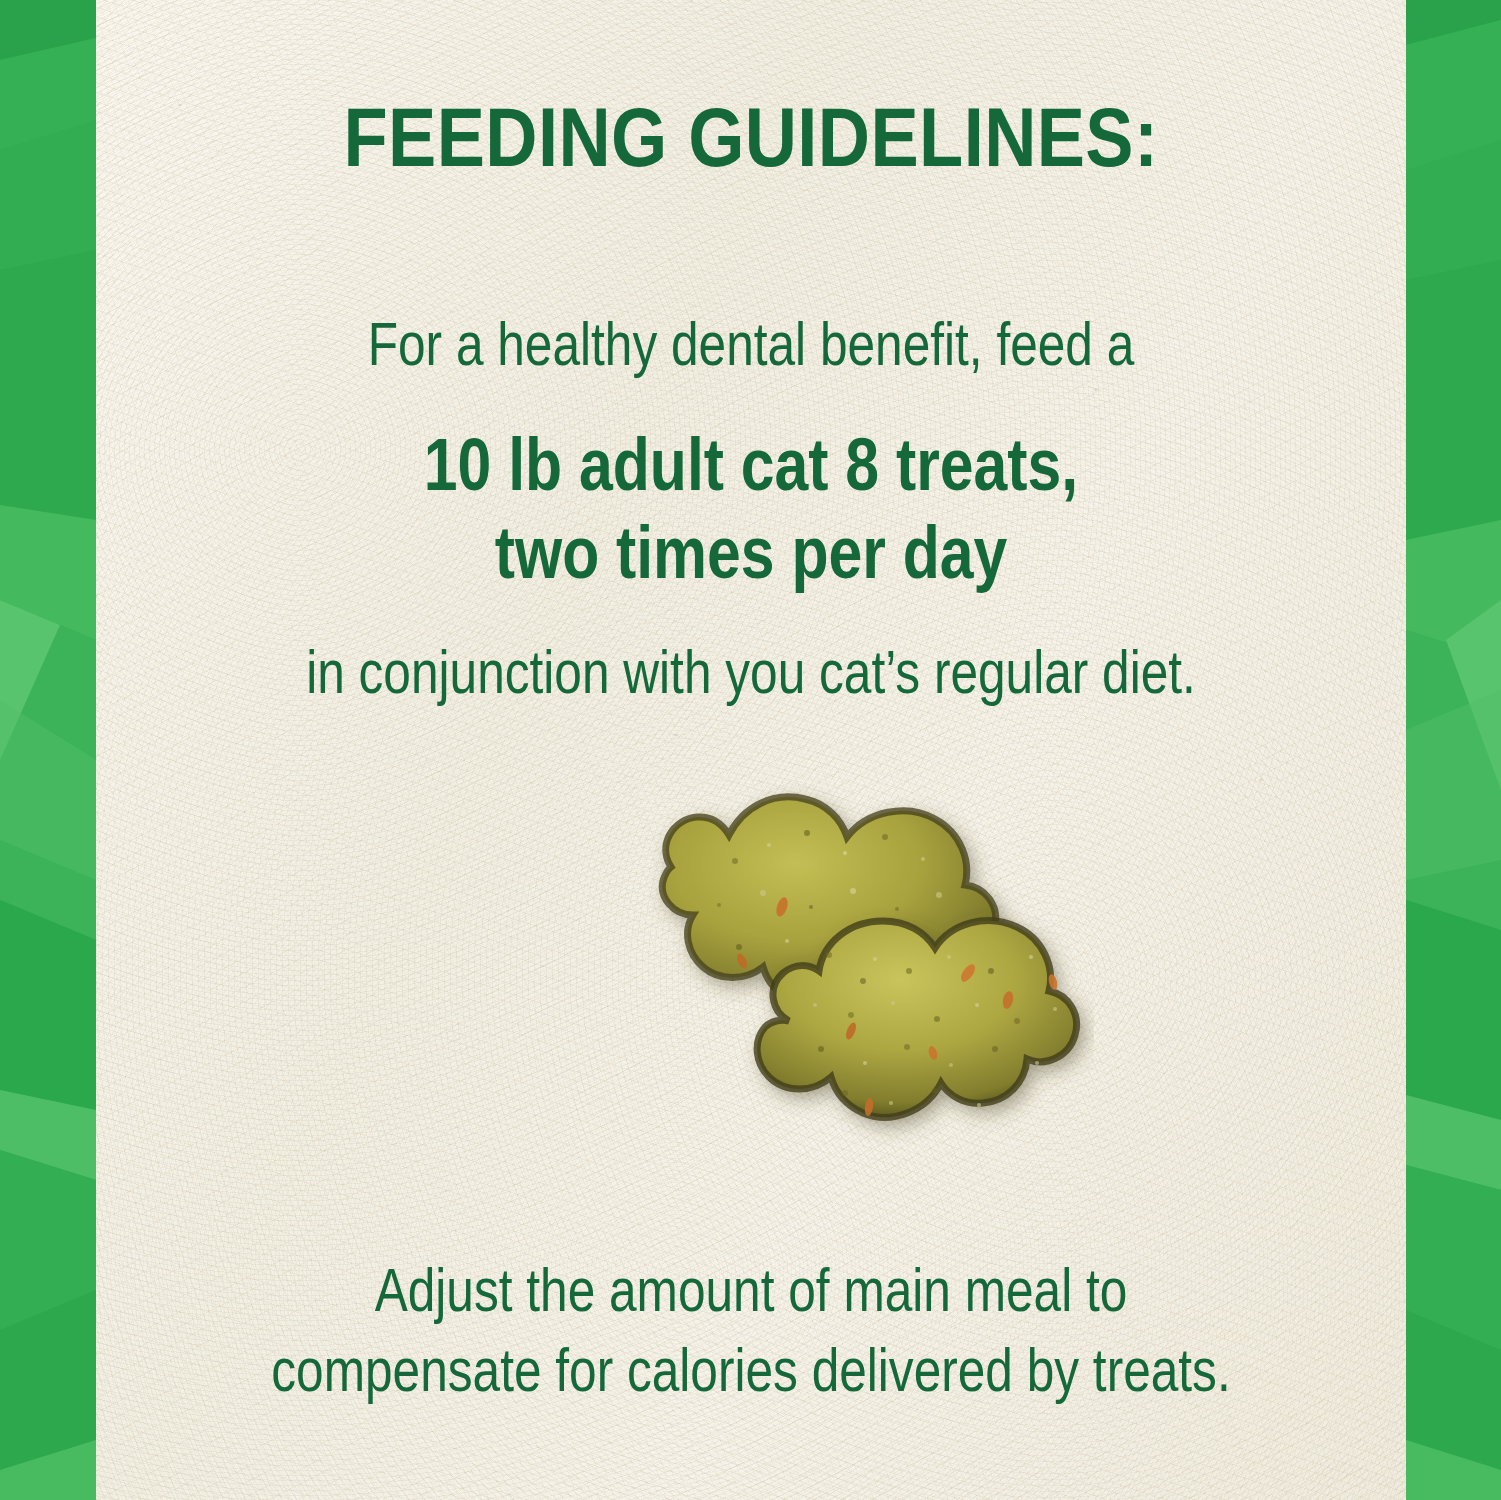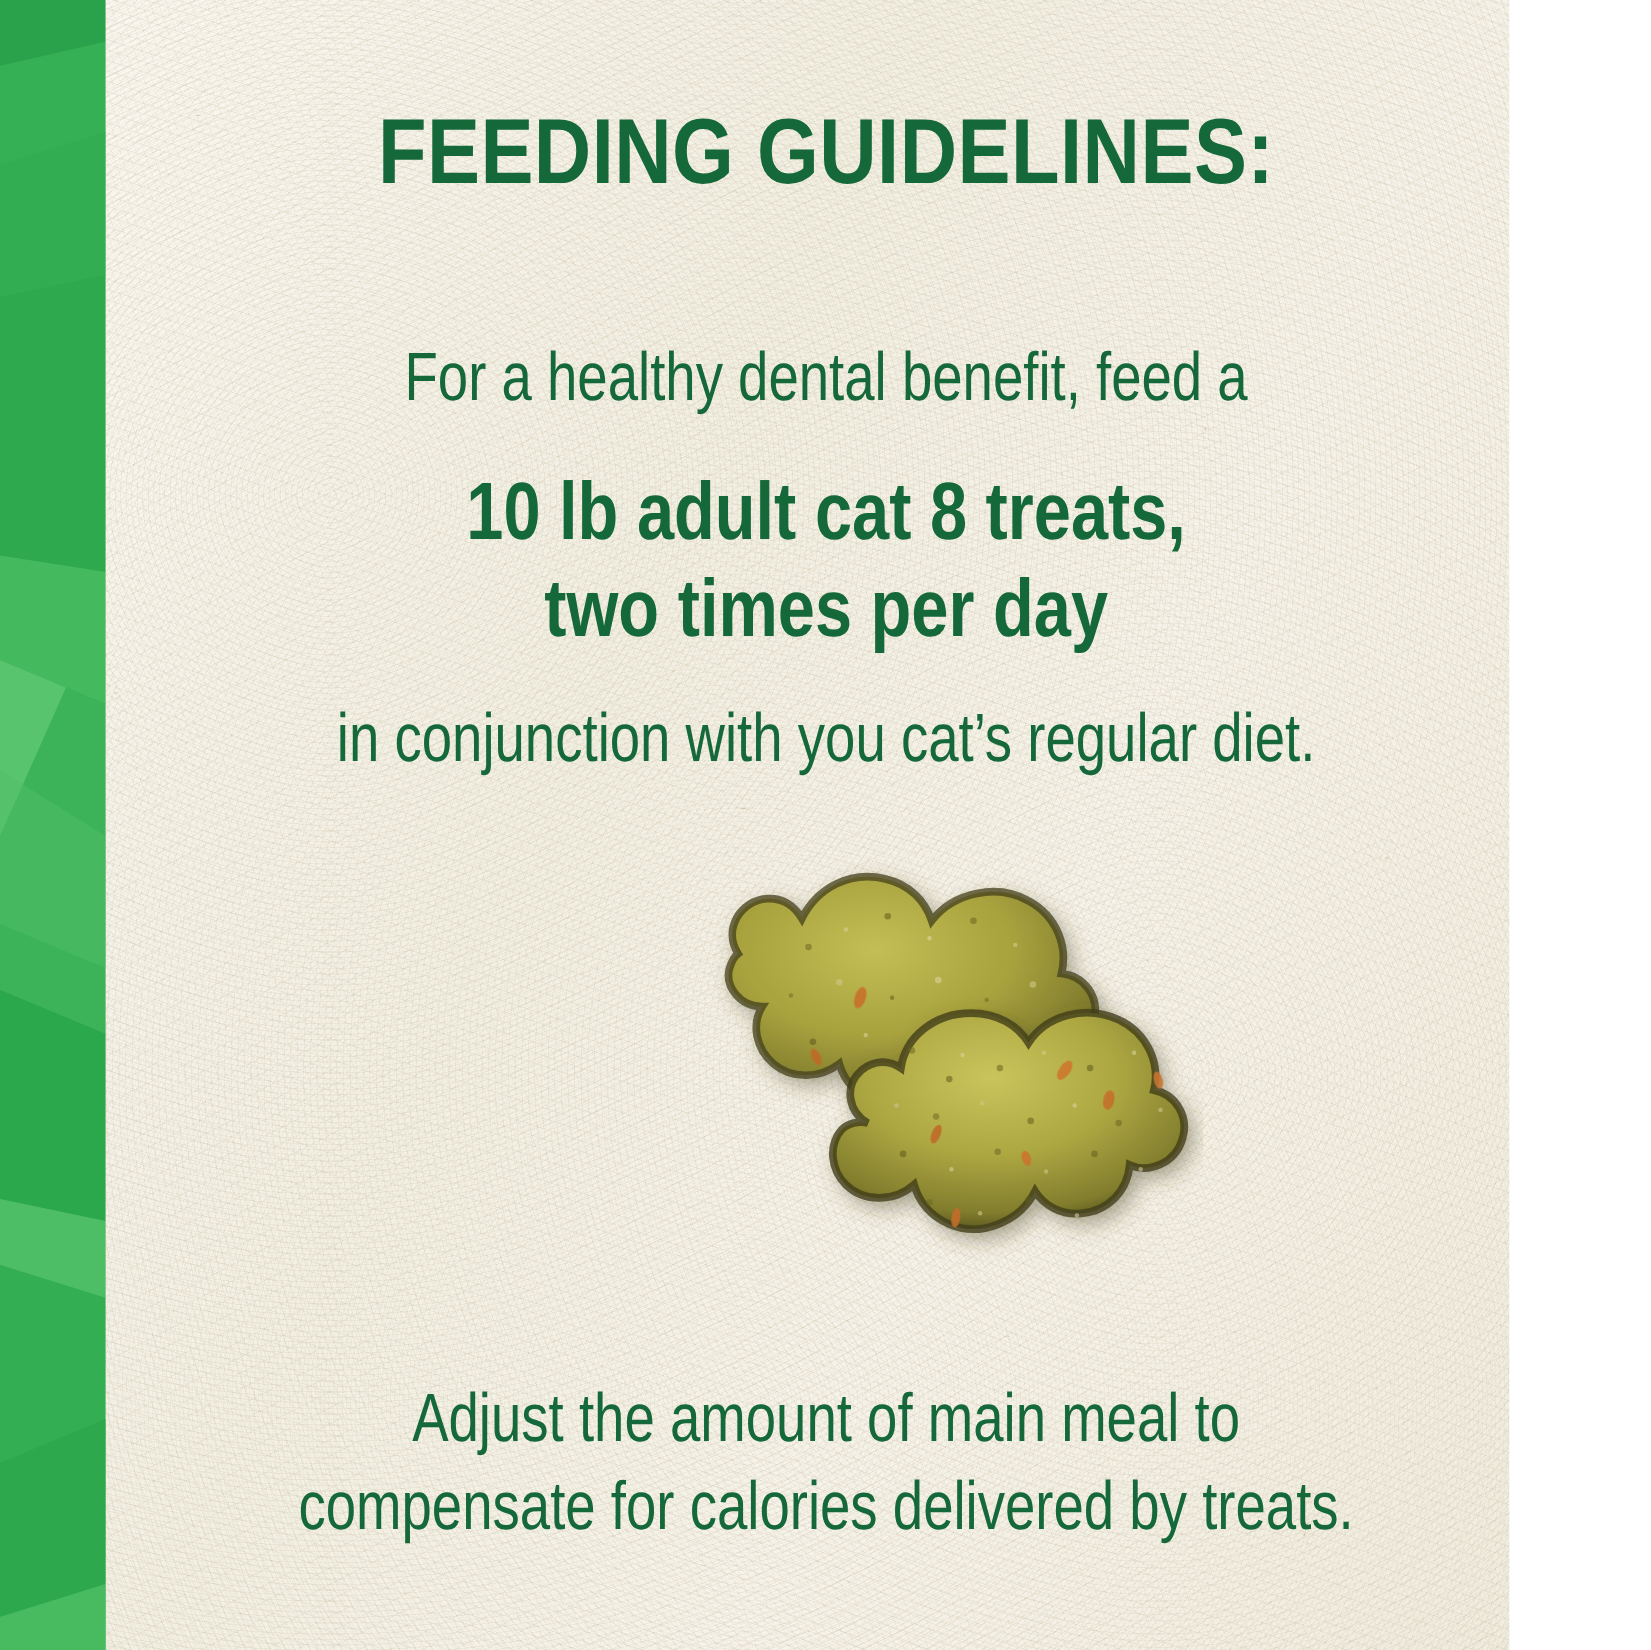--- a/index.html
+++ b/index.html
@@ -3,21 +3,21 @@
 <meta charset="utf-8">
 <style>
   html, body {
     margin: 0;
     padding: 0;
     background: #ffffff;
   }
 
   #stage {
     position: relative;
-    width: 1372px;
+    width: 1501px;
     height: 1500px;
     overflow: hidden;
     font-family: "Liberation Sans", sans-serif;
   }
 
   
   .paper {
     position: absolute;
     top: 0;
     left: 0;

